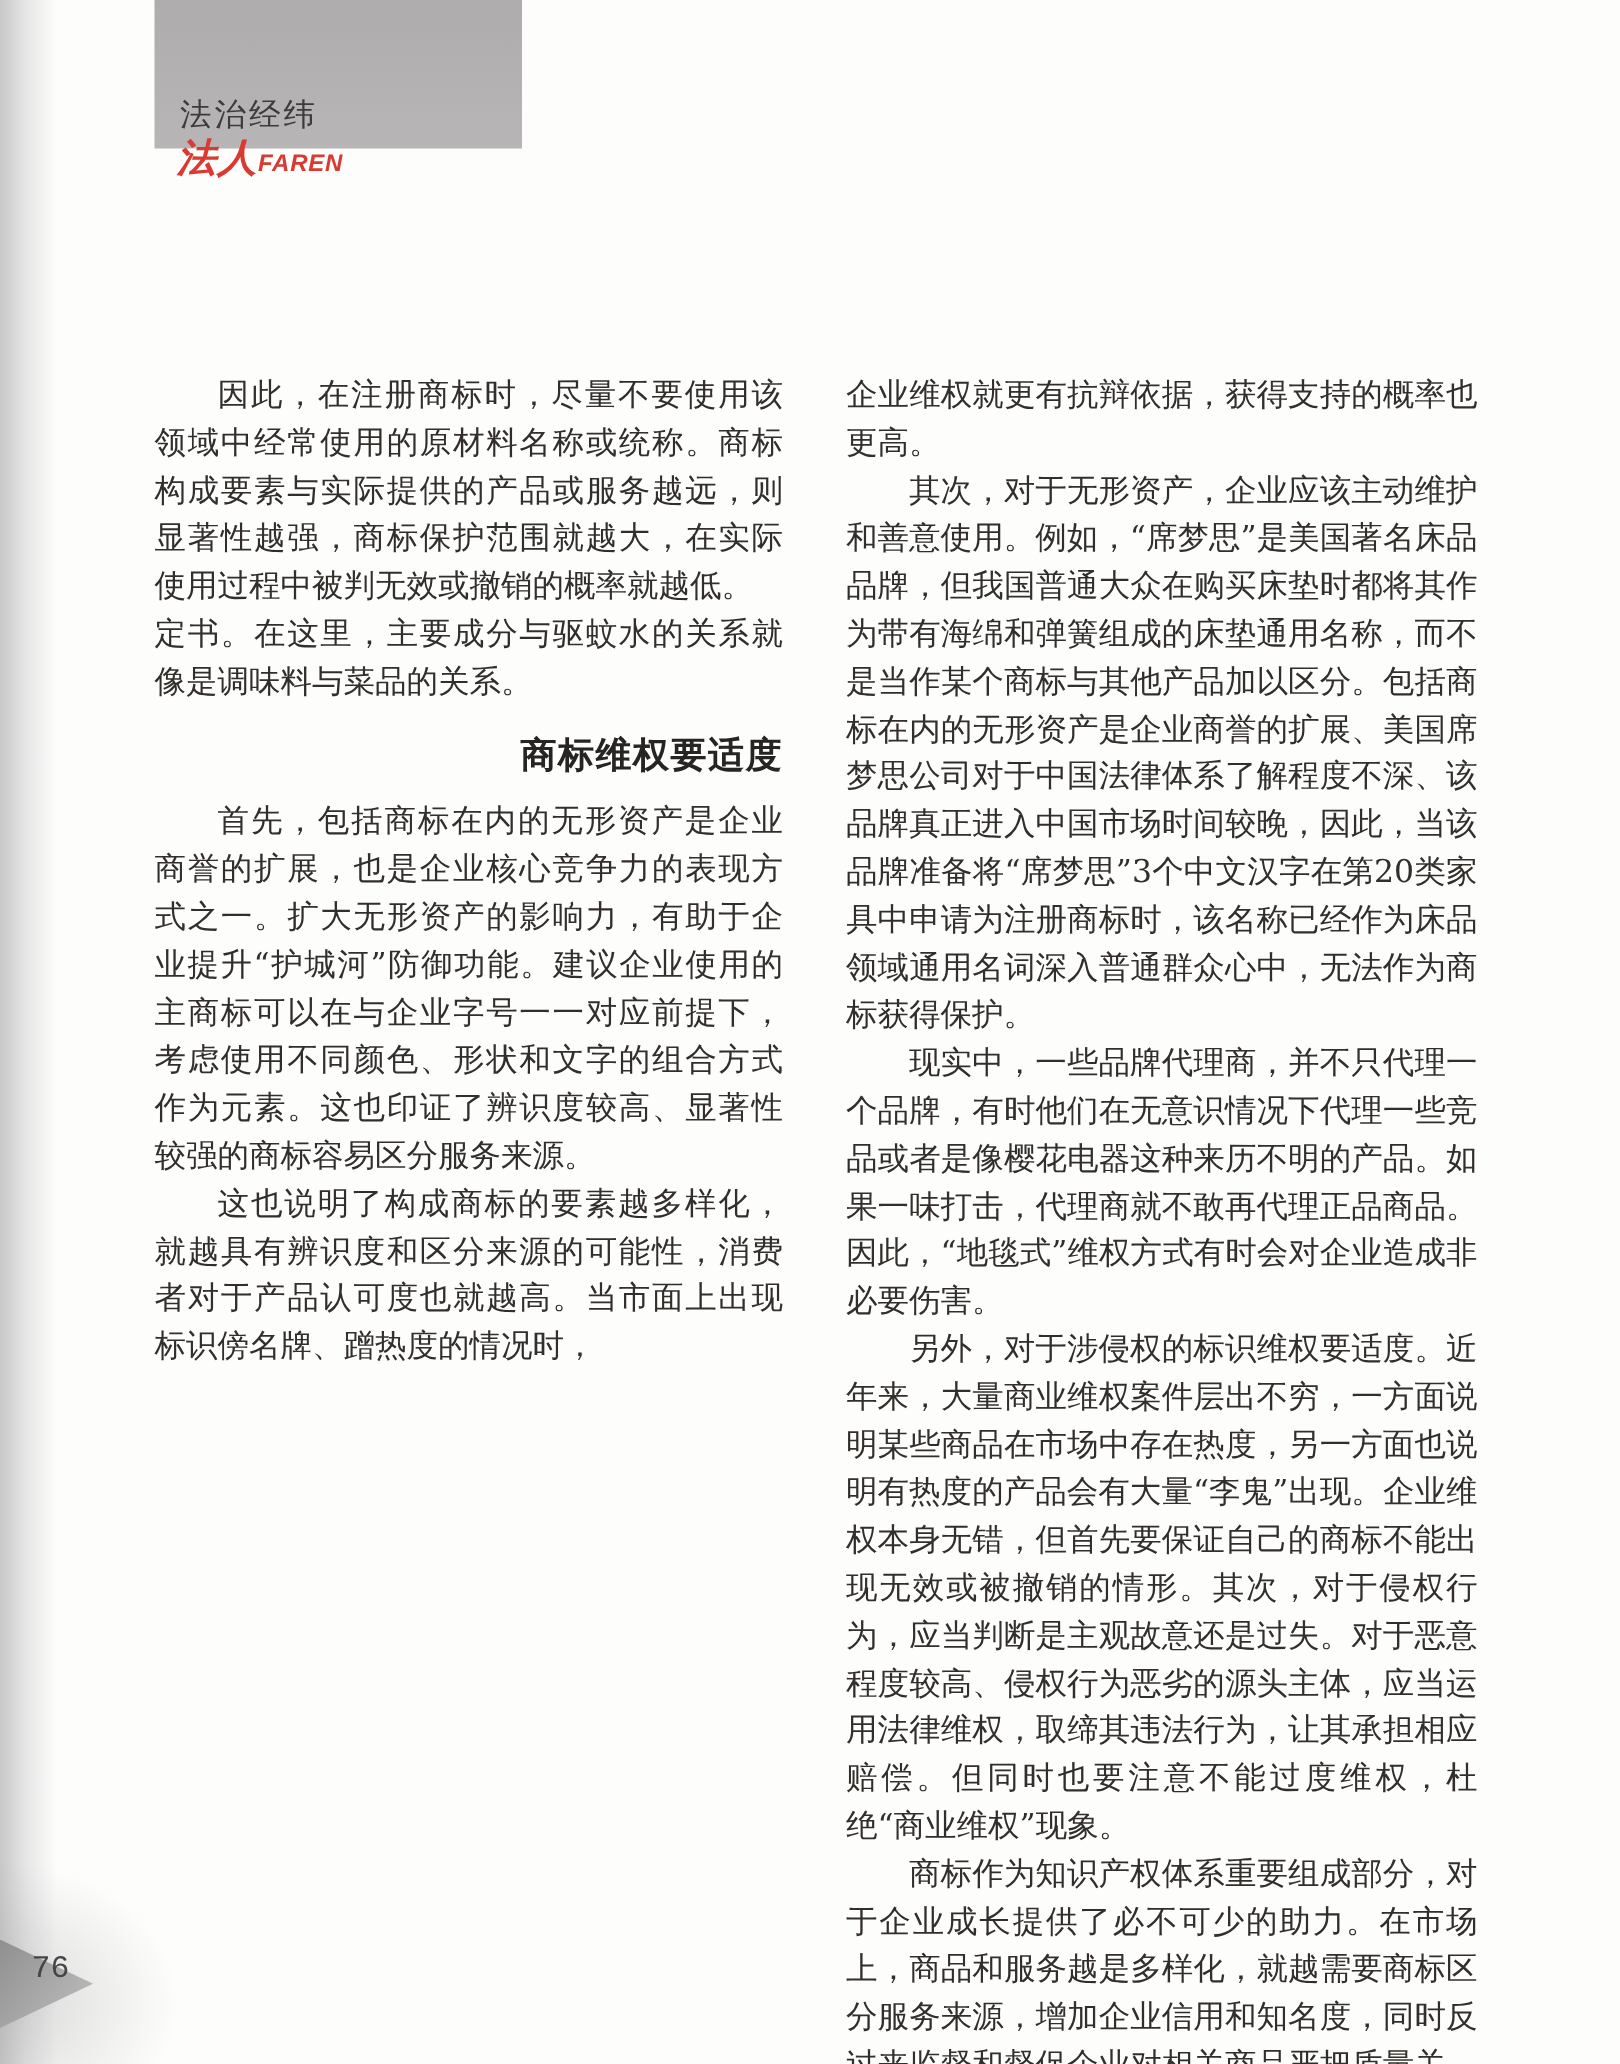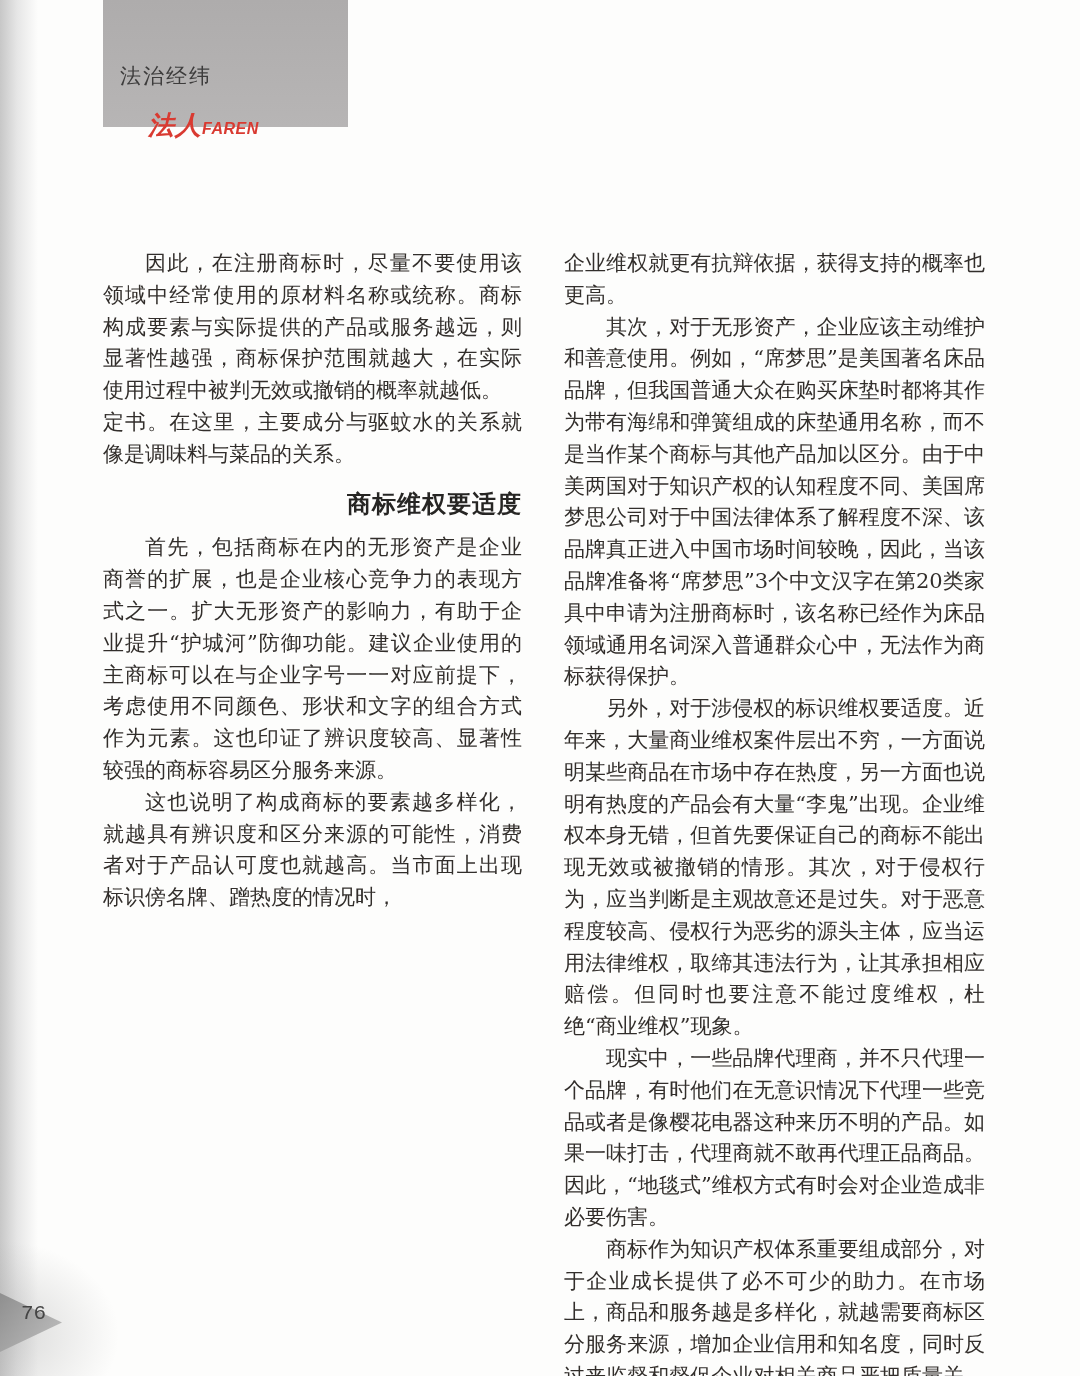--- a/index.html
+++ b/index.html
@@ -16,33 +16,32 @@
     background:linear-gradient(to right,#c7c7c7 0%,#e6e6e6 45%,rgba(255,255,255,0) 100%);
     pointer-events:none;
   }
   .edge-shadow-bottom{
     position:absolute;left:0;top:1240px;width:120px;height:136px;
     background:radial-gradient(ellipse at 0% 70%,rgba(170,170,170,.45),rgba(255,255,255,0) 70%);
     pointer-events:none;
   }
   
   .header-block{
-    position:absolute;left:103px;top:0;width:245px;height:127px;
+    position:absolute;left:103px;top:0;width:245px;height:99px;
     background:linear-gradient(180deg,#aeacac 0%,#b7b5b5 100%);
   }
   .section-title{
     position:absolute;left:17px;top:62px;
     font-family:"Liberation Sans",sans-serif;
     font-size:21px;color:#3d3c3c;letter-spacing:2px;white-space:nowrap;
   }
   .logo-line{
-    position:absolute;left:15px;top:108px;white-space:nowrap;
+    position:absolute;left:15px;top:88px;white-space:nowrap;
     color:#d93a31;font-style:italic;font-weight:bold;
     font-family:"Liberation Sans",sans-serif;
-    margin-left:30px;
   }
   .logo-zh{font-size:26px;letter-spacing:1px;}
   .logo-en{font-size:16px;letter-spacing:.5px;}
   
   .column{
     position:absolute;top:248px;
     font-size:21px;line-height:31.8px;color:#322e2b;
     text-align:justify;
   }
   .col-left{left:103px;width:419px;}
@@ -85,23 +84,23 @@
   <div class="column col-left">
     <p class="para indent">因此，在注册商标时，尽量不要使用该领域中经常使用的原材料名称或统称。商标构成要素与实际提供的产品或服务越远，则显著性越强，商标保护范围就越大，在实际使用过程中被判无效或撤销的概率就越低。</p>
     <p class="para">定书。在这里，主要成分与驱蚊水的关系就像是调味料与菜品的关系。</p>
     <h2 class="col-heading">商标维权要适度</h2>
     <p class="para indent">首先，包括商标在内的无形资产是企业商誉的扩展，也是企业核心竞争力的表现方式之一。扩大无形资产的影响力，有助于企业提升“护城河”防御功能。建议企业使用的主商标可以在与企业字号一一对应前提下，考虑使用不同颜色、形状和文字的组合方式作为元素。这也印证了辨识度较高、显著性较强的商标容易区分服务来源。</p>
     <p class="para indent">这也说明了构成商标的要素越多样化，就越具有辨识度和区分来源的可能性，消费者对于产品认可度也就越高。当市面上出现标识傍名牌、蹭热度的情况时，</p>
   </div>
 
   <div class="column col-right">
     <p class="para">企业维权就更有抗辩依据，获得支持的概率也更高。</p>
-    <p class="para indent">其次，对于无形资产，企业应该主动维护和善意使用。例如，“席梦思”是美国著名床品品牌，但我国普通大众在购买床垫时都将其作为带有海绵和弹簧组成的床垫通用名称，而不是当作某个商标与其他产品加以区分。由于中美两国对于知识产权的认知程度不同、美国席梦思公司对于中国法律体系了解程度不深、该品牌真正进入中国市场时间较晚，因此，当该品牌准备将“席梦思”3个中文汉字在第20类家具中申请为注册商标时，该名称已经作为床品领域通用名词深入普通群众心中，无法作为商标获得保护。</p>
+    <p class="para indent">其次，对于无形资产，企业应该主动维护和善意使用。例如，“席梦思”是美国著名床品品牌，但我国普通大众在购买床垫时都将其作为带有海绵和弹簧组成的床垫通用名称，而不是当作某个商标与其他产品加以区分。包括商标在内的无形资产是企业商誉的扩展、美国席梦思公司对于中国法律体系了解程度不深、该品牌真正进入中国市场时间较晚，因此，当该品牌准备将“席梦思”3个中文汉字在第20类家具中申请为注册商标时，该名称已经作为床品领域通用名词深入普通群众心中，无法作为商标获得保护。</p>
+    <p class="para indent">现实中，一些品牌代理商，并不只代理一个品牌，有时他们在无意识情况下代理一些竞品或者是像樱花电器这种来历不明的产品。如果一味打击，代理商就不敢再代理正品商品。因此，“地毯式”维权方式有时会对企业造成非必要伤害。</p>
     <p class="para indent">另外，对于涉侵权的标识维权要适度。近年来，大量商业维权案件层出不穷，一方面说明某些商品在市场中存在热度，另一方面也说明有热度的产品会有大量“李鬼”出现。企业维权本身无错，但首先要保证自己的商标不能出现无效或被撤销的情形。其次，对于侵权行为，应当判断是主观故意还是过失。对于恶意程度较高、侵权行为恶劣的源头主体，应当运用法律维权，取缔其违法行为，让其承担相应赔偿。但同时也要注意不能过度维权，杜绝“商业维权”现象。</p>
-    <p class="para indent">现实中，一些品牌代理商，并不只代理一个品牌，有时他们在无意识情况下代理一些竞品或者是像樱花电器这种来历不明的产品。如果一味打击，代理商就不敢再代理正品商品。因此，“地毯式”维权方式有时会对企业造成非必要伤害。</p>
     <p class="para indent"><span>商标作为知识产权体系重要组成部分，对于企业成长提供了必不可少的助力。在市场上，商品和服务越是多样化，就越需要商标区分服务来源，增加企业信用和知名度，同时反过来监督和督促企业对相关商品严把质量关，维护商标和商品在顾客心中的信誉。</span></p>
 
   </div>
 
   <div class="page-arrow"></div>
   <div class="page-number">76</div>
 
 </div>
 
 </body></html>

